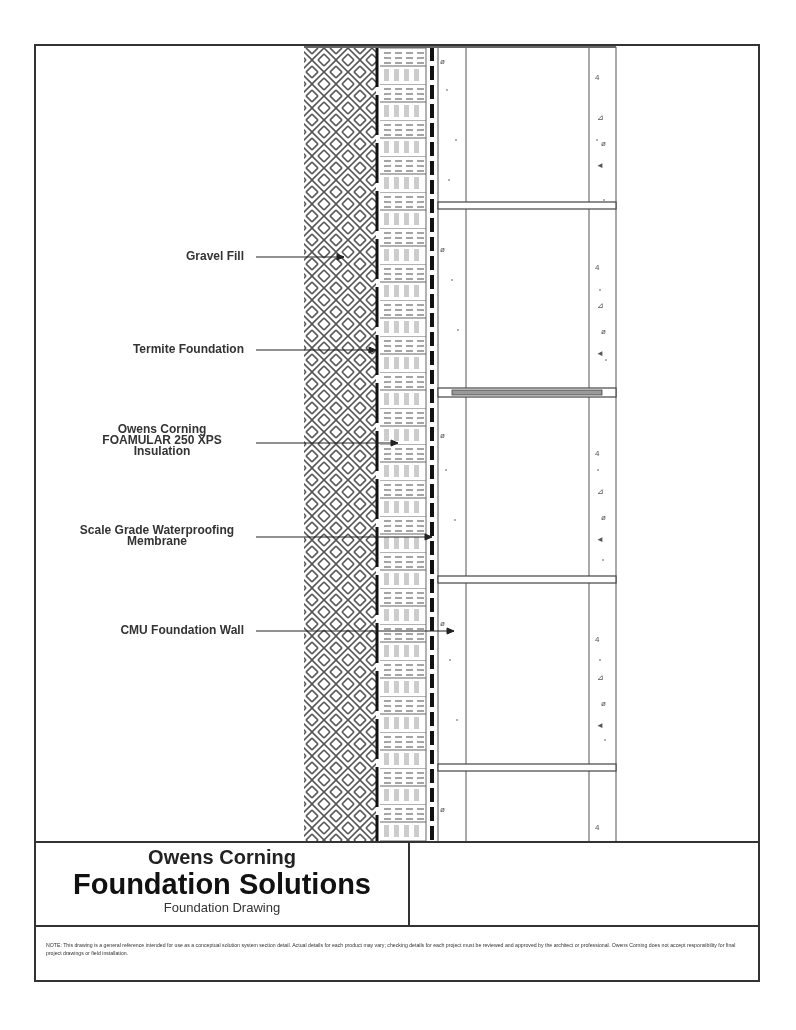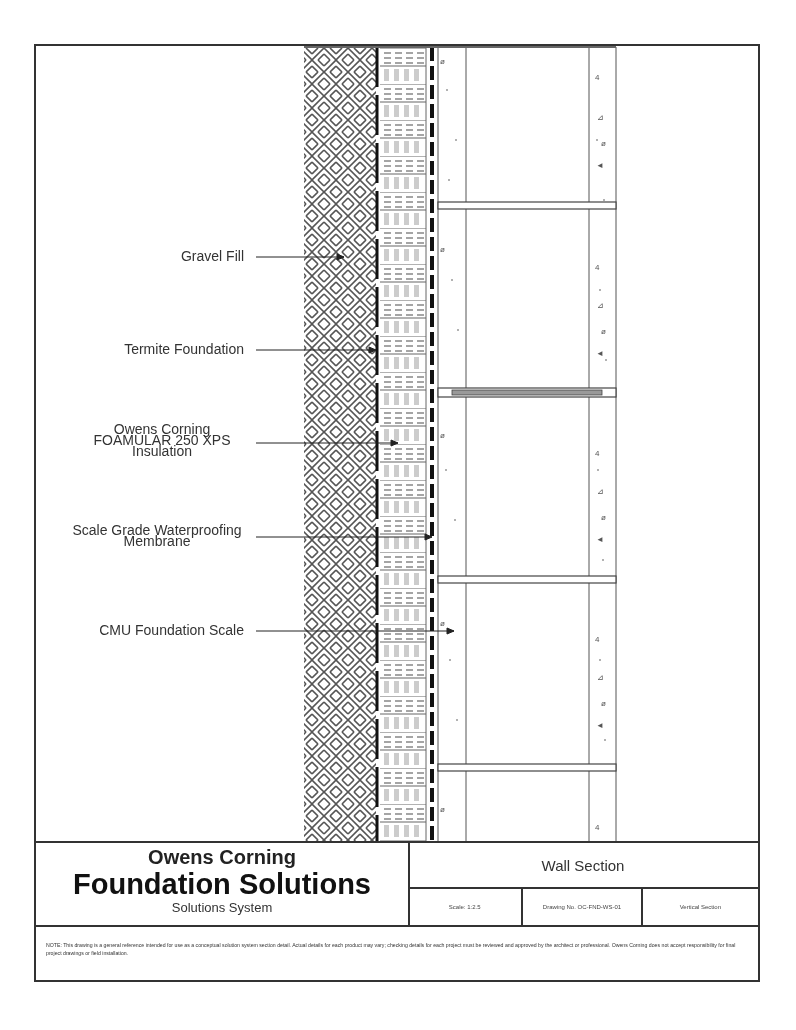--- a/index.html
+++ b/index.html
@@ -1,19 +1,19 @@
 <!DOCTYPE html>
 <html><head>
 <meta charset="utf-8">
 <style>
   html,body{margin:0;padding:0;background:#fff;}
   body{width:796px;height:1030px;position:relative;font-family:"Liberation Sans",sans-serif;color:#222;}
   .sheet{position:absolute;left:34px;top:44px;width:726px;height:938px;border:2px solid #333;box-sizing:border-box;}
   svg.drawing{position:absolute;left:0;top:0;}
-  .callout{position:absolute;font-size:14px;color:#333;text-align:right;line-height:11px;}
+  .callout{position:absolute;font-size:12px;color:#333;text-align:right;line-height:11px;font-weight:bold;}
   .title-block{position:absolute;left:34px;top:841px;width:726px;height:84px;border-top:2px solid #333;box-sizing:border-box;}
   .tb-left{position:absolute;left:2px;top:0;width:372px;height:82px;border-right:2px solid #333;text-align:center;}
   .tb-company{font-size:20px;font-weight:bold;margin-top:3px;color:#222;}
   .tb-product{font-size:29px;font-weight:bold;line-height:30px;color:#111;}
   .tb-system{font-size:13px;color:#333;margin-top:1px;}
   .tb-right{position:absolute;left:374px;top:0;width:350px;height:82px;}
   .tb-title{height:44px;border-bottom:2px solid #333;display:flex;align-items:center;justify-content:center;font-size:15px;color:#333;}
   .tb-cells{display:flex;height:36px;}
   .tb-cell{display:flex;align-items:center;justify-content:center;font-size:6px;color:#444;border-right:2px solid #333;}
   .tb-cell:last-child{border-right:none;}
@@ -138,31 +138,23 @@
   </g>
 </svg>
 
 <div class="callout" style="left:120px;top:251px;width:124px;">Gravel Fill</div>
 <div class="callout" style="left:100px;top:344px;width:144px;">Termite Foundation</div>
 <div class="callout" style="left:80px;top:424px;width:164px;text-align:center;padding-left:0;white-space:pre-line;">Owens Corning
 FOAMULAR 250 XPS
 Insulation</div>
 <div class="callout" style="left:70px;top:525px;width:174px;text-align:center;white-space:pre-line;">Scale Grade Waterproofing
 Membrane</div>
-<div class="callout" style="left:90px;top:625px;width:154px;">CMU Foundation Scale</div>
+<div class="callout" style="left:90px;top:625px;width:154px;">CMU Foundation Wall</div>
 
 <div class="title-block">
   <div class="tb-left">
     <div class="tb-company">Owens Corning</div>
     <div class="tb-product">Foundation Solutions</div>
-    <div class="tb-system">Solutions System</div>
-  </div>
-  <div class="tb-right">
-    <div class="tb-title">Wall Section</div>
-    <div class="tb-cells">
-      <div class="tb-cell" style="width:114px;">Scale: 1:2.5</div>
-      <div class="tb-cell" style="width:118px;">Drawing No. OC-FND-WS-01</div>
-      <div class="tb-cell" style="width:116px;">Vertical Section</div>
-    </div>
+    <div class="tb-system">Foundation Drawing</div>
   </div>
 </div>
 
 <div class="notes">NOTE: This drawing is a general reference intended for use as a conceptual solution system section detail. Actual details for each product may vary; checking details for each project must be reviewed and approved by the architect or professional. Owens Corning does not accept responsibility for final project drawings or field installation.</div>
 
 </body></html>

